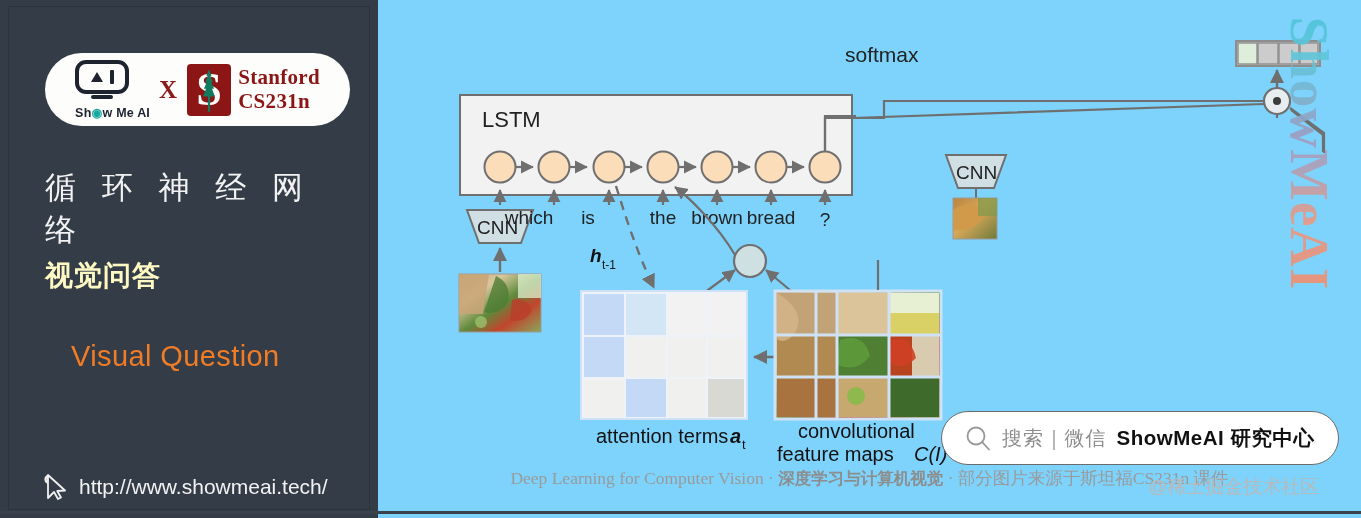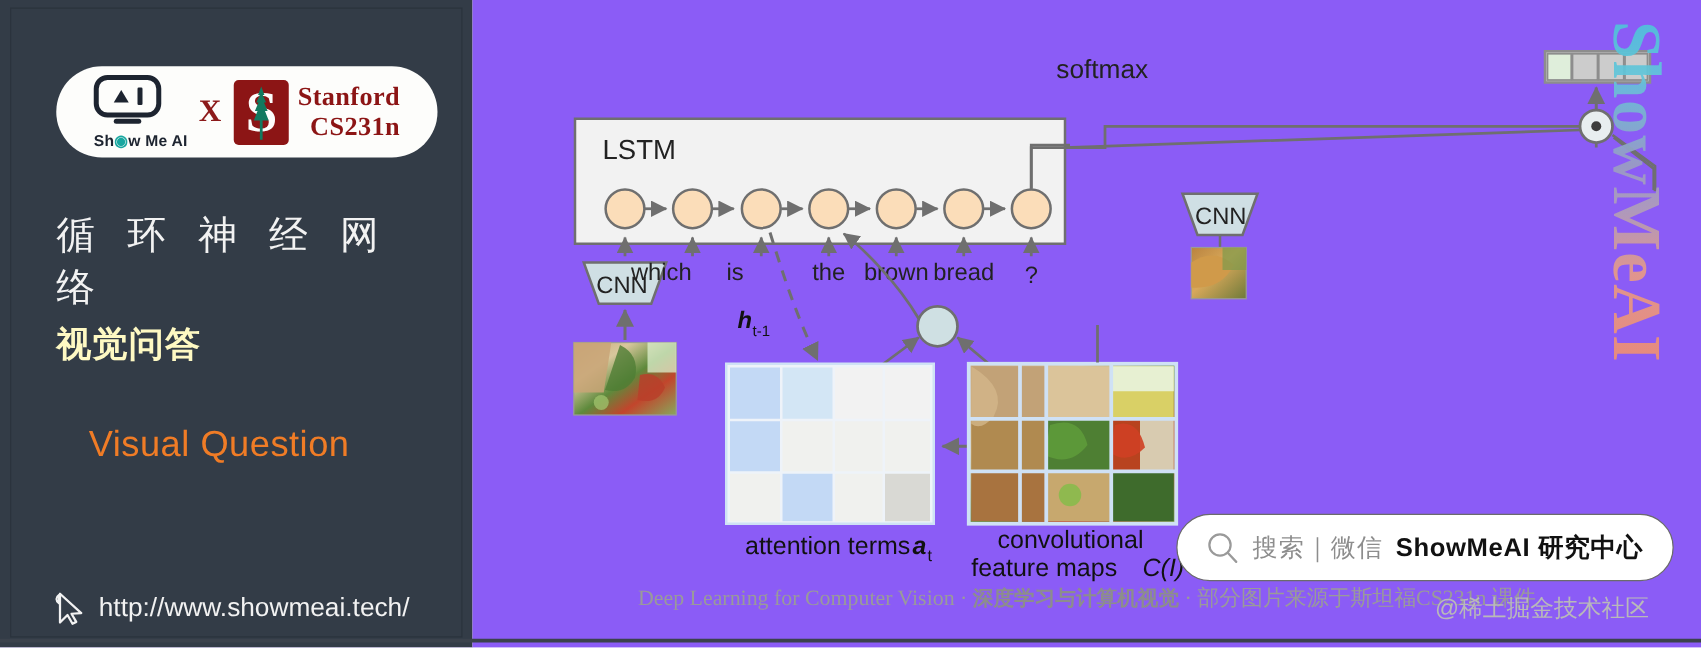--- a/index.html
+++ b/index.html
@@ -53,21 +53,21 @@
     font-family:"Liberation Serif",serif; font-size:46px; font-weight:bold; color:#fdfdfb;
     line-height:1;
   }
   .tree-badge .treeimg {
     position:absolute; left:50%; top:4px; transform:translateX(-50%);
     width:17px; height:45px;
   }
   .stanford-lines { display:flex; flex-direction:column; line-height:1.12; }
   .stanford-lines span {
     font-family:"Liberation Serif", serif; font-weight:bold;
-    font-size:21px; color:#8c1515; letter-spacing:.3px;text-align:right;
+    font-size:21px; color:#8c1515; letter-spacing:.3px;
   }
   #title-cn {
     position:absolute; left:36px; top:160px; width:320px;
     font-size:31px; color:#f2f2f2; letter-spacing:9px; font-weight:500;
     font-family:Liberation Serif, serif;
   }
   #subtitle-cn {
     position:absolute; left:36px; top:250px;
     font-size:28px; color:#fef9c3; font-weight:bold; letter-spacing:1px;
   }
@@ -80,21 +80,21 @@
     font-size:29px; color:#f07c26; letter-spacing:.4px;
   }
   #site-row {
     position:absolute; left:34px; top:466px; display:flex; align-items:center; gap:10px;
   }
   #site-url {
     font-family:Liberation Sans, sans-serif; font-size:21px; color:#f2f2f2;
   }
 
   
-  #main { position:absolute; left:378px; top:0; width:983px; height:518px; background:#8b5cf6; }
+  #main { position:absolute; left:378px; top:0; width:983px; height:518px; background:#7dd3fc; }
   #diagram { position:absolute; left:0; top:0; width:983px; height:470px; }
 
   
   #footer {
     position:absolute; left:378px; bottom:20px; width:983px; height:40px;
     display:flex; align-items:center; justify-content:center;
   }
   #footer-text {
     font-family:"Liberation Serif", serif; font-size:17.5px; color:#9a9a9a;
     white-space:nowrap;

